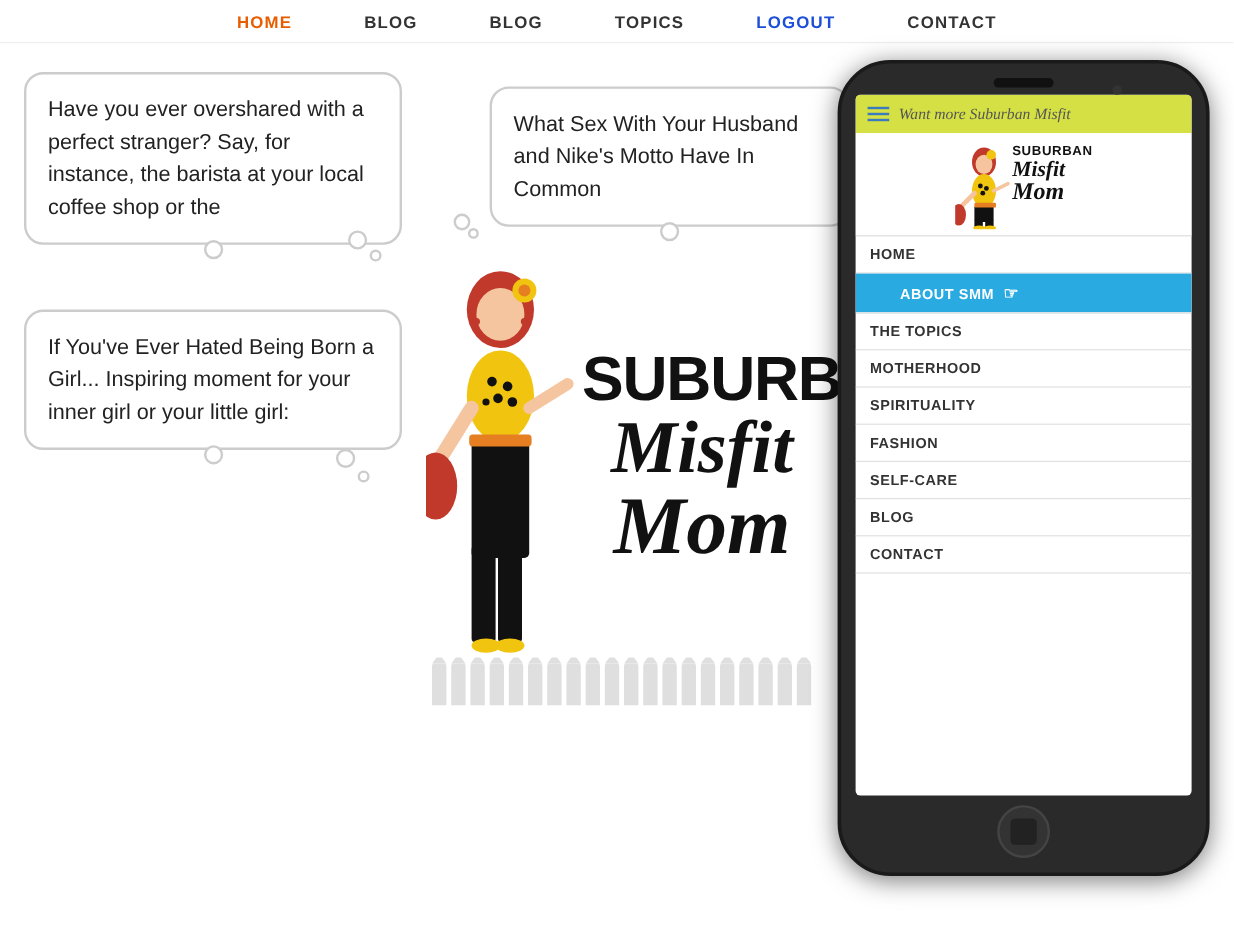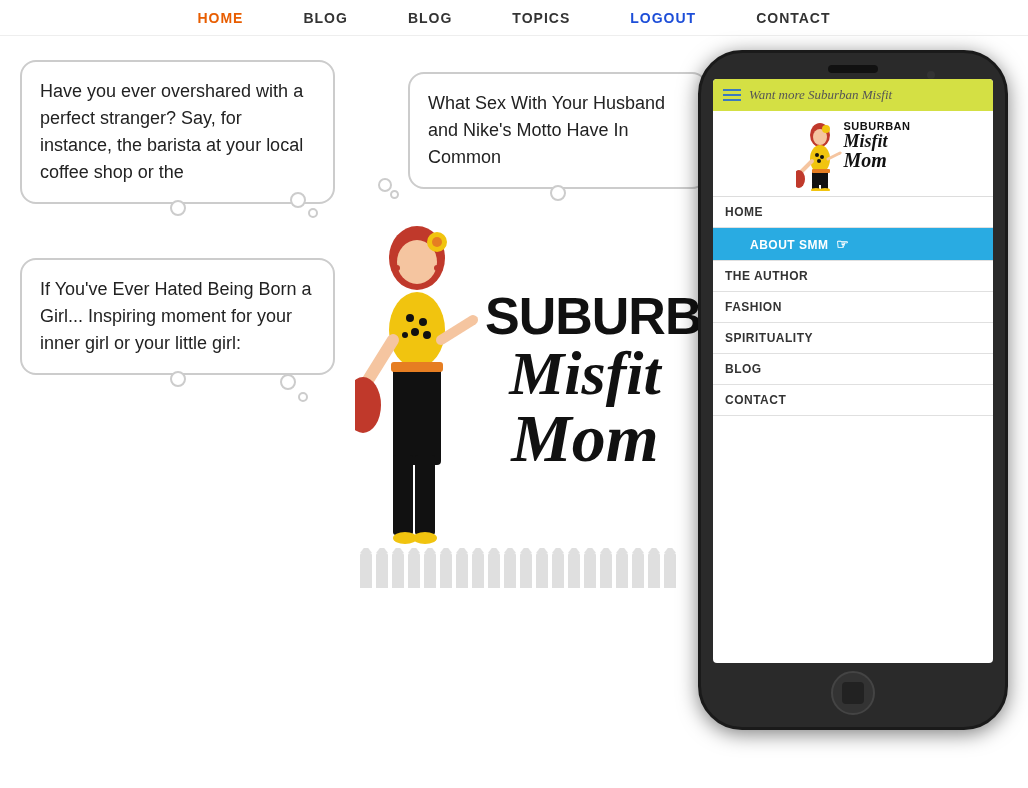--- a/index.html
+++ b/index.html
@@ -433,23 +433,25 @@
         <div class="phone-logo-text-block">
           <div class="plt-suburban">SUBURBAN</div>
           <div class="plt-misfit">Misfit</div>
           <div class="plt-mom">Mom</div>
         </div>
       </div>
 
       <div class="phone-nav-list">
         <div class="phone-nav-item">HOME</div>
         <div class="phone-nav-item active">ABOUT SMM <span class="cursor-hand" style="display: inline-block;">☞</span></div>
-        <div class="phone-nav-item">THE AUTHOR</div>
+        <div class="phone-nav-item">THE TOPICS</div>
+        <div class="phone-nav-item">MOTHERHOOD</div>
+        <div class="phone-nav-item">SPIRITUALITY</div>
         <div class="phone-nav-item">FASHION</div>
-        <div class="phone-nav-item">SPIRITUALITY</div>
+        <div class="phone-nav-item">SELF-CARE</div>
         <div class="phone-nav-item">BLOG</div>
         <div class="phone-nav-item">CONTACT</div>
       </div>
     </div>
     <div class="phone-home-btn">
       <div class="phone-home-btn-inner"></div>
     </div>
   </div>
 </div>
 

